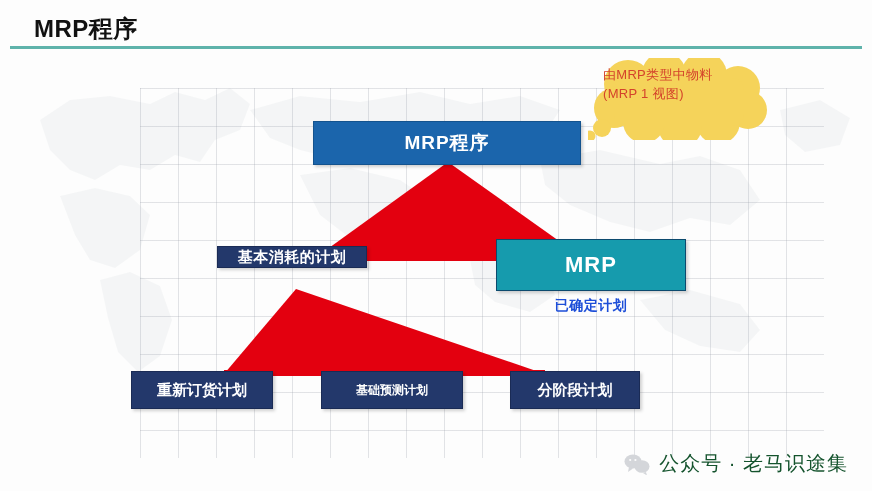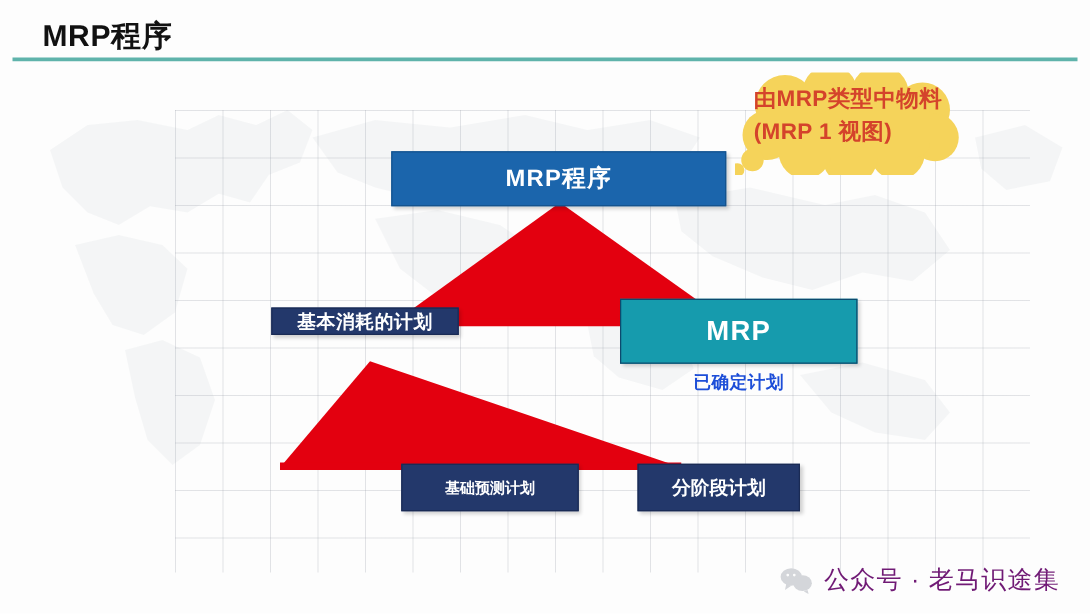--- a/index.html
+++ b/index.html
@@ -148,37 +148,37 @@
     top: 58px;
     width: 182px;
     height: 82px;
   }
   .callout-text {
     position: absolute;
     left: 603px;
     top: 66px;
     width: 160px;
     color: #d4432b;
-    font-size: 18px;
-    font-weight: bold;
+    font-size: 13px;
+    font-weight: normal;
     line-height: 1.45;
     text-align: left;
     letter-spacing: 0.3px;
   }
   .callout-text span { display: block; }
 
   
   .wm {
     position: absolute;
     right: 24px;
     bottom: 14px;
     display: flex;
     align-items: center;
     gap: 9px;
-    color: #701a75;
+    color: #14532d;
     font-size: 20px;
     letter-spacing: 1px;
     pointer-events: none;
   }
 </style>
 </head>
 <body>
 
 <div id="slide">
 
@@ -208,20 +208,21 @@
 
     <polygon points="296,289 545,374 224,374" fill="#e3000f"></polygon>
     <rect x="224" y="370" width="321" height="6" fill="#e3000f"></rect>
   </svg>
 
   <div class="box box-mrp-top">MRP程序</div>
   <div class="box box-basic">基本消耗的计划</div>
   <div class="box box-mrp-teal">MRP</div>
   <div class="label-confirmed">已确定计划</div>
 
+  <div class="box box-reorder">重新订货计划</div>
   <div class="box box-forecast">基础预测计划</div>
   <div class="box box-phased">分阶段计划</div>
 
 
   <svg class="callout" viewBox="0 0 182 82" aria-hidden="true">
     <g fill="#f5d35a">
       <circle cx="40" cy="26" r="24"></circle>
       <circle cx="76" cy="16" r="22"></circle>
       <circle cx="116" cy="17" r="23"></circle>
       <circle cx="150" cy="30" r="22"></circle>

